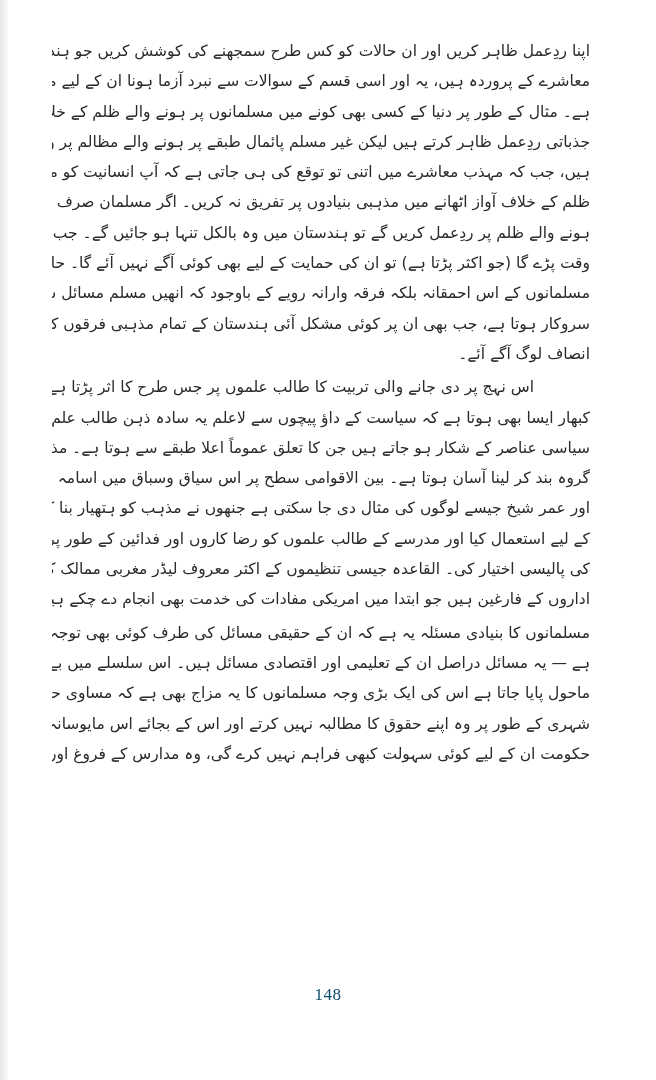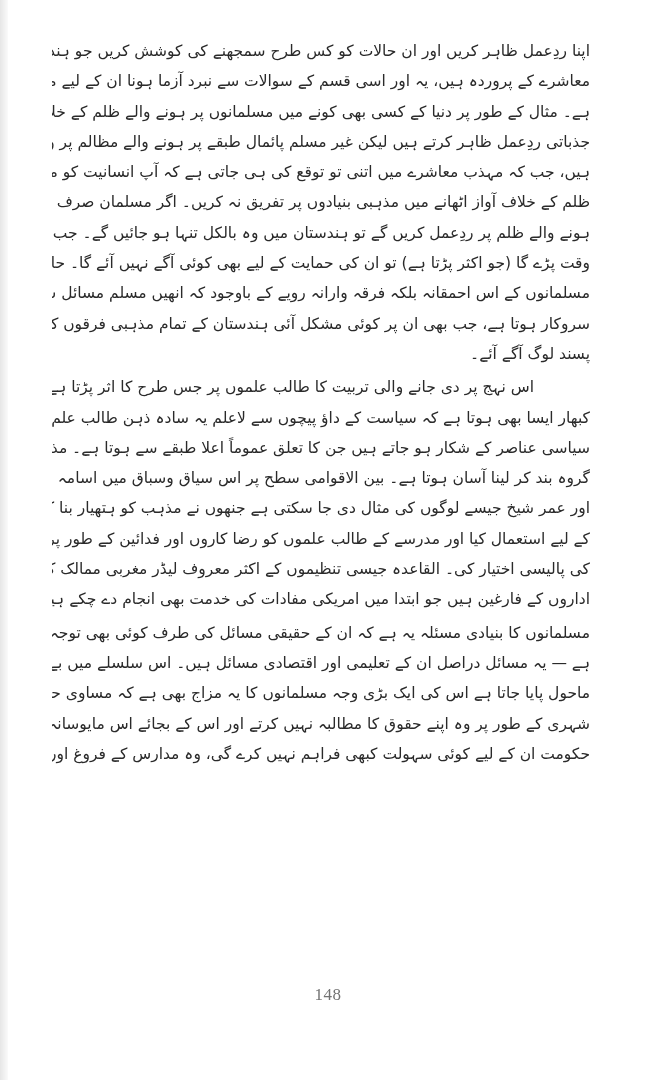--- a/index.html
+++ b/index.html
@@ -51,42 +51,42 @@
       margin-top: 3px;
     }
     .page-number {
       position: absolute;
       top: 985px;
       left: 0;
       width: 656px;
       text-align: center;
       font-family: "Liberation Serif", serif;
       font-size: 17px;
-      color: #737373;
+      color: #0c4a6e;
       letter-spacing: 0.5px;
     }
   </style>
 </head>
 <body>
 
 <div class="left-edge"></div>
 
 <div class="page">
   <div class="para">
       <span class="line first">اپنا ردِعمل ظاہر کریں اور ان حالات کو کس طرح سمجھنے کی کوشش کریں جو ہندستان جیسے تکثیری</span>
       <span class="line">معاشرے کے پروردہ ہیں، یہ اور اسی قسم کے سوالات سے نبرد آزما ہونا ان کے لیے مشکل ہوتا</span>
       <span class="line">ہے۔ مثال کے طور پر دنیا کے کسی بھی کونے میں مسلمانوں پر ہونے والے ظلم کے خلاف تو وہ اپنا</span>
       <span class="line">جذباتی ردِعمل ظاہر کرتے ہیں لیکن غیر مسلم پائمال طبقے پر ہونے والے مظالم پر وہ خاموش رہتے</span>
       <span class="line">ہیں، جب کہ مہذب معاشرے میں اتنی تو توقع کی ہی جاتی ہے کہ آپ انسانیت کو مقدم سمجھیں اور</span>
       <span class="line">ظلم کے خلاف آواز اٹھانے میں مذہبی بنیادوں پر تفریق نہ کریں۔ اگر مسلمان صرف مسلمانوں پر</span>
       <span class="line">ہونے والے ظلم پر ردِعمل کریں گے تو ہندستان میں وہ بالکل تنہا ہو جائیں گے۔ جب ان پر کوئی برا</span>
       <span class="line">وقت پڑے گا (جو اکثر پڑتا ہے) تو ان کی حمایت کے لیے بھی کوئی آگے نہیں آئے گا۔ حالاں کہ</span>
       <span class="line">مسلمانوں کے اس احمقانہ بلکہ فرقہ وارانہ رویے کے باوجود کہ انھیں مسلم مسائل سے ہی</span>
       <span class="line">سروکار ہوتا ہے، جب بھی ان پر کوئی مشکل آئی ہندستان کے تمام مذہبی فرقوں کے انصاف</span>
-      <span class="line last">پسند لوگ آگے آئے۔</span>
+      <span class="line last">انصاف لوگ آگے آئے۔</span>
     </div>
   <div class="para indent gap">
       <span class="line first">اس نہج پر دی جانے والی تربیت کا طالب علموں پر جس طرح کا اثر پڑتا ہے اس کے سبب کبھی</span>
       <span class="line">کبھار ایسا بھی ہوتا ہے کہ سیاست کے داؤ پیچوں سے لاعلم یہ سادہ ذہن طالب علم ان مفاد پرست</span>
       <span class="line">سیاسی عناصر کے شکار ہو جاتے ہیں جن کا تعلق عموماً اعلا طبقے سے ہوتا ہے۔ مذہب کے نام پر ان کو</span>
       <span class="line">گروہ بند کر لینا آسان ہوتا ہے۔ بین الاقوامی سطح پر اس سیاق وسباق میں اسامہ بن لادن، محمد عطا</span>
       <span class="line">اور عمر شیخ جیسے لوگوں کی مثال دی جا سکتی ہے جنھوں نے مذہب کو ہتھیار بنا کر اپنے سیاسی مقاصد</span>
       <span class="line">کے لیے استعمال کیا اور مدرسے کے طالب علموں کو رضا کاروں اور فدائین کے طور پر بھرتی کرنے</span>
       <span class="line">کی پالیسی اختیار کی۔ القاعدہ جیسی تنظیموں کے اکثر معروف لیڈر مغربی ممالک کے سیکولر تعلیم کے</span>
       <span class="line last">اداروں کے فارغین ہیں جو ابتدا میں امریکی مفادات کی خدمت بھی انجام دے چکے ہیں۔</span>

